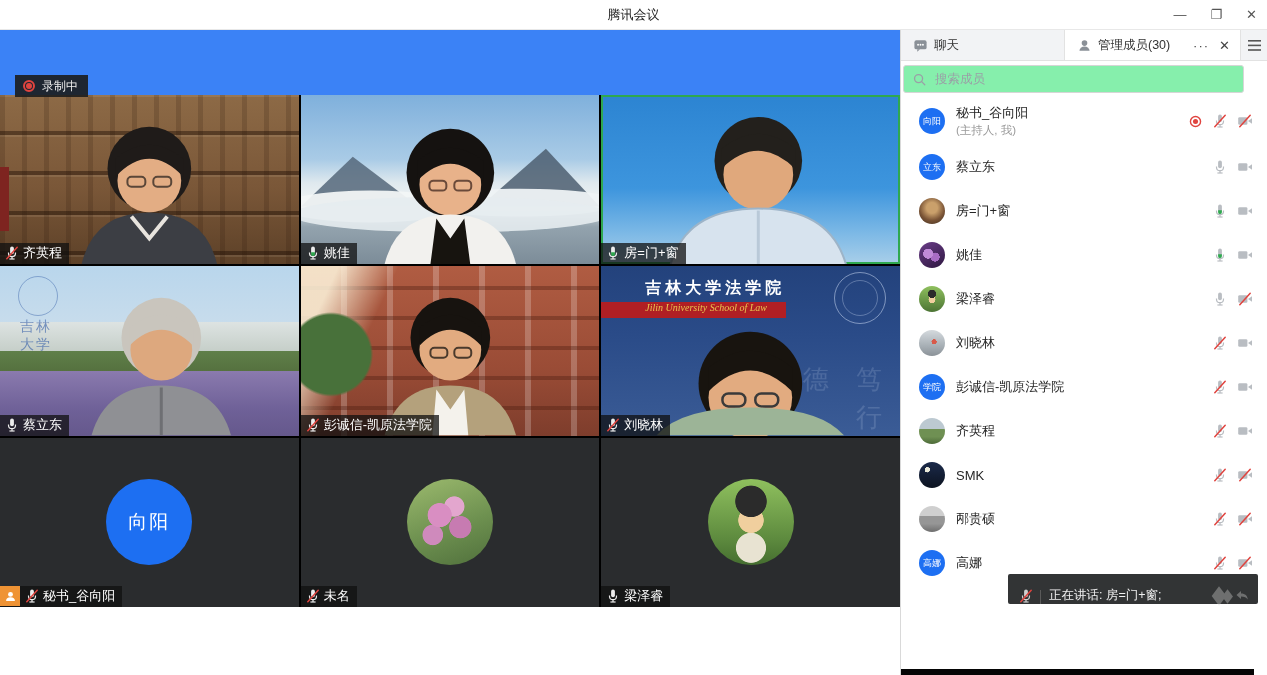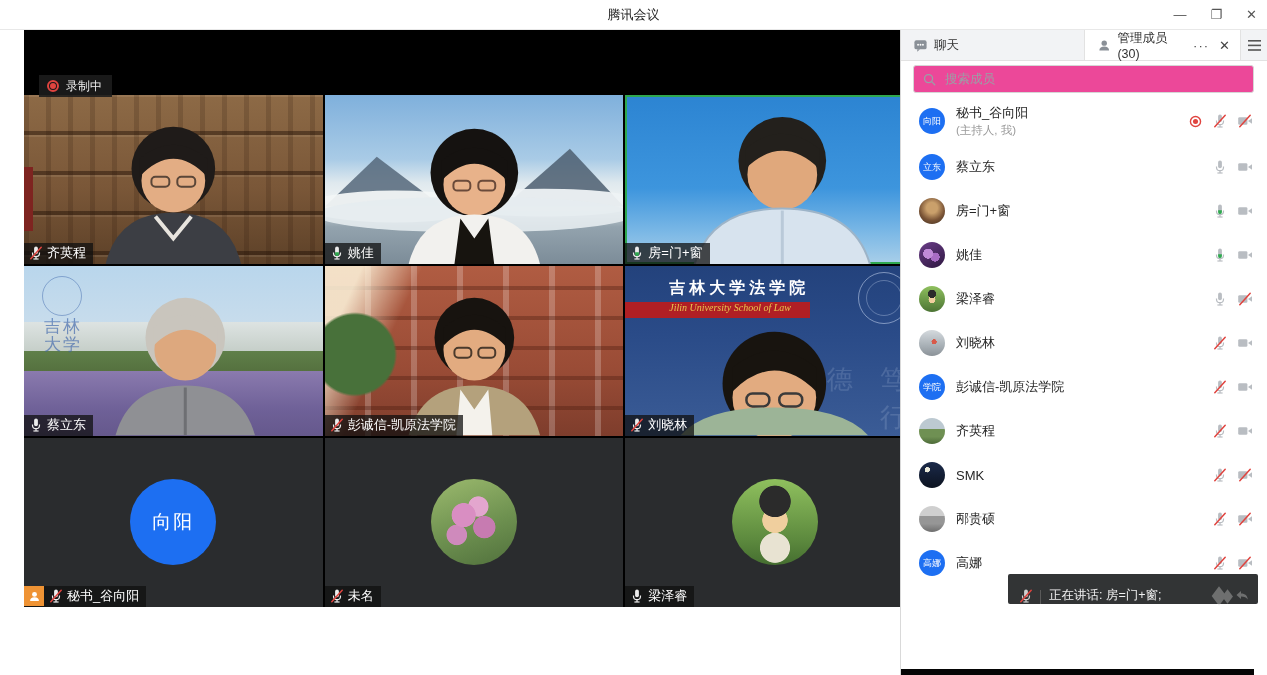--- a/index.html
+++ b/index.html
@@ -6,21 +6,21 @@
   *{box-sizing:border-box;font-family:"Liberation Sans","DejaVu Sans",sans-serif;}
   .window{position:relative;width:1267px;height:675px;background:#fff;overflow:hidden;}
 
   
   .titlebar{position:absolute;left:0;top:0;width:1267px;height:30px;background:#fff;border-bottom:1px solid #e8e8e8;display:flex;align-items:center;justify-content:center;}
   .titlebar .t{font-size:13px;color:#222;}
   .winctrls{position:absolute;right:10px;top:0;height:30px;display:flex;align-items:center;gap:24px;color:#555;font-size:13px;}
   .winctrls span{cursor:default;line-height:30px;}
 
   
-  .video-region{position:absolute;left:0;top:30px;width:900px;height:480px;background:#000000;margin-left:24px;}
+  .video-region{position:absolute;left:0;top:30px;width:900px;height:480px;background:#3b82f6;}
   .rec-badge{position:absolute;left:15px;top:45px;height:22px;background:rgba(28,28,28,.9);display:flex;align-items:center;gap:7px;padding:0 10px 0 8px;z-index:5;}
   .rec-badge .dot{width:12px;height:12px;border:2px solid #e0443f;border-radius:50%;display:flex;align-items:center;justify-content:center;}
   .rec-badge .dot i{display:block;width:6px;height:6px;background:#e0443f;border-radius:50%;}
   .rec-badge .txt{color:#eee;font-size:12px;}
 
   .grid{position:absolute;left:0;top:65px;width:900px;height:512px;display:grid;grid-template-columns:1fr 1fr 1fr;grid-template-rows:1fr 1fr 1fr;gap:2px;background:#000;}
   .tile{position:relative;overflow:hidden;background:#1a1a1a;}
   .tile.active-speaker{box-shadow:inset 0 0 0 2px #2fa84f;}
   .tile .bgsvg,.tile .person{position:absolute;inset:0;width:100%;height:100%;}
 
@@ -42,21 +42,21 @@
   .bg-law{background:linear-gradient(180deg,#23427c 0%,#2a4b88 40%,#3b5c96 100%);}
   .bg-dark{background:#2a2c2e;}
 
   .law-title{position:absolute;left:44px;top:12px;color:#fff;font-size:16px;font-weight:bold;letter-spacing:4px;}
   .law-stripe{position:absolute;left:0;top:36px;width:62%;height:16px;background:#b01f24;display:flex;padding-left:44px;}
   .law-stripe span{color:#e8c44e;font-size:10px;font-style:italic;font-family:"Liberation Serif","DejaVu Serif",serif;white-space:nowrap;}
   .law-seal{position:absolute;right:14px;top:6px;width:52px;height:52px;border:1px solid rgba(200,215,240,.55);border-radius:50%;}
   .law-seal:after{content:"";position:absolute;inset:7px;border:1px solid rgba(200,215,240,.35);border-radius:50%;}
   .law-motto{position:absolute;right:8px;top:94px;width:160px;color:rgba(220,230,250,.16);font-size:26px;letter-spacing:10px;line-height:38px;font-family:"Liberation Serif","DejaVu Serif",serif;text-align:right;}
   .campus-seal{position:absolute;left:18px;top:10px;width:40px;height:40px;border:1px solid rgba(70,110,175,.5);border-radius:50%;}
-  .campus-wm{position:absolute;left:20px;top:52px;width:44px;color:rgba(60,100,170,.65);font-size:17px;line-height:18px;letter-spacing:2px;font-family:"Liberation Serif","DejaVu Serif",serif;}
+  .campus-wm{position:absolute;left:20px;top:52px;width:44px;color:rgba(60,100,170,.65);font-size:14px;line-height:18px;letter-spacing:2px;font-family:"Liberation Serif","DejaVu Serif",serif;}
   .red-book{position:absolute;left:0;top:72px;width:9px;height:64px;background:#7e2420;}
 
   
   .big-avatar{position:absolute;left:50%;top:50%;transform:translate(-50%,-50%);width:86px;height:86px;border-radius:50%;display:flex;align-items:center;justify-content:center;}
   .big-avatar.blue{background:#1d6ff2;color:#fff;font-size:19px;letter-spacing:2px;}
   .big-avatar.flowers{background:
      radial-gradient(circle at 38% 42%, #d98ec2 0 16%, rgba(0,0,0,0) 17%),
      radial-gradient(circle at 62% 56%, #c77bb1 0 15%, rgba(0,0,0,0) 16%),
      radial-gradient(circle at 55% 32%, #e3a6ce 0 13%, rgba(0,0,0,0) 14%),
      radial-gradient(circle at 30% 65%, #cf8abc 0 12%, rgba(0,0,0,0) 13%),
@@ -80,28 +80,28 @@
   .mic-off .mic .u-slash{display:inline;}
   .mic-active .mic .u-level{display:inline;}
   .cam-off .cam .u-slash{display:inline;}
   .recicon{display:none;width:15px;height:15px;}
   .has-rec .recicon{display:inline;}
 
   
   .panel{position:absolute;left:900px;top:30px;width:367px;height:645px;background:#fff;border-left:1px solid #d9d9d9;}
   .tabbar{position:absolute;left:0;top:0;width:100%;height:31px;display:flex;border-bottom:1px solid #e2e2e2;}
   .tab{display:flex;align-items:center;gap:6px;padding:0 0 0 12px;font-size:12.5px;color:#333;}
-  .tab.chat{width:184px;background:#f2f3f5;border-right:1px solid #e2e2e2;}
+  .tab.chat{width:164px;background:#f2f3f5;border-right:1px solid #e2e2e2;}
   .tab.members{flex:1;background:#fff;}
   .tab-actions{display:flex;align-items:center;gap:10px;padding-right:10px;color:#444;}
   .tab-actions .dots{font-size:13px;letter-spacing:1px;}
   .tab-actions .x{font-size:13px;}
   .menu-box{width:27px;background:#f2f3f5;border-left:1px solid #e2e2e2;display:flex;align-items:center;justify-content:center;color:#555;font-size:14px;}
 
-  .searchwrap{position:absolute;left:12px;top:35px;width:341px;height:28px;border:1px solid #d6d6d6;border-radius:3px;background:#ec4899;display:flex;align-items:center;padding:0 8px;gap:6px;}
+  .searchwrap{position:absolute;left:2px;top:35px;width:341px;height:28px;border:1px solid #d6d6d6;border-radius:3px;background:#86efac;display:flex;align-items:center;padding:0 8px;gap:6px;}
   .searchwrap input{border:0;outline:0;flex:1;font-size:12.5px;color:#333;background:transparent;}
   .searchwrap input::placeholder{color:#9aa0a6;}
 
   .mlist{position:absolute;left:0;top:67px;width:100%;height:522px;overflow:hidden;}
   .mrow{display:flex;align-items:center;height:44px;padding:0 14px 0 18px;}
   .mrow.tall{height:48px;}
   .avatar{width:26px;height:26px;border-radius:50%;flex:0 0 auto;display:flex;align-items:center;justify-content:center;overflow:hidden;}
   .avatar.init{background:#1d6ff2;color:#fff;font-size:9px;letter-spacing:0;}
   .mname{flex:1;margin-left:11px;min-width:0;}
   .mname .n{font-size:13px;color:#262626;white-space:nowrap;overflow:hidden;text-overflow:ellipsis;}

